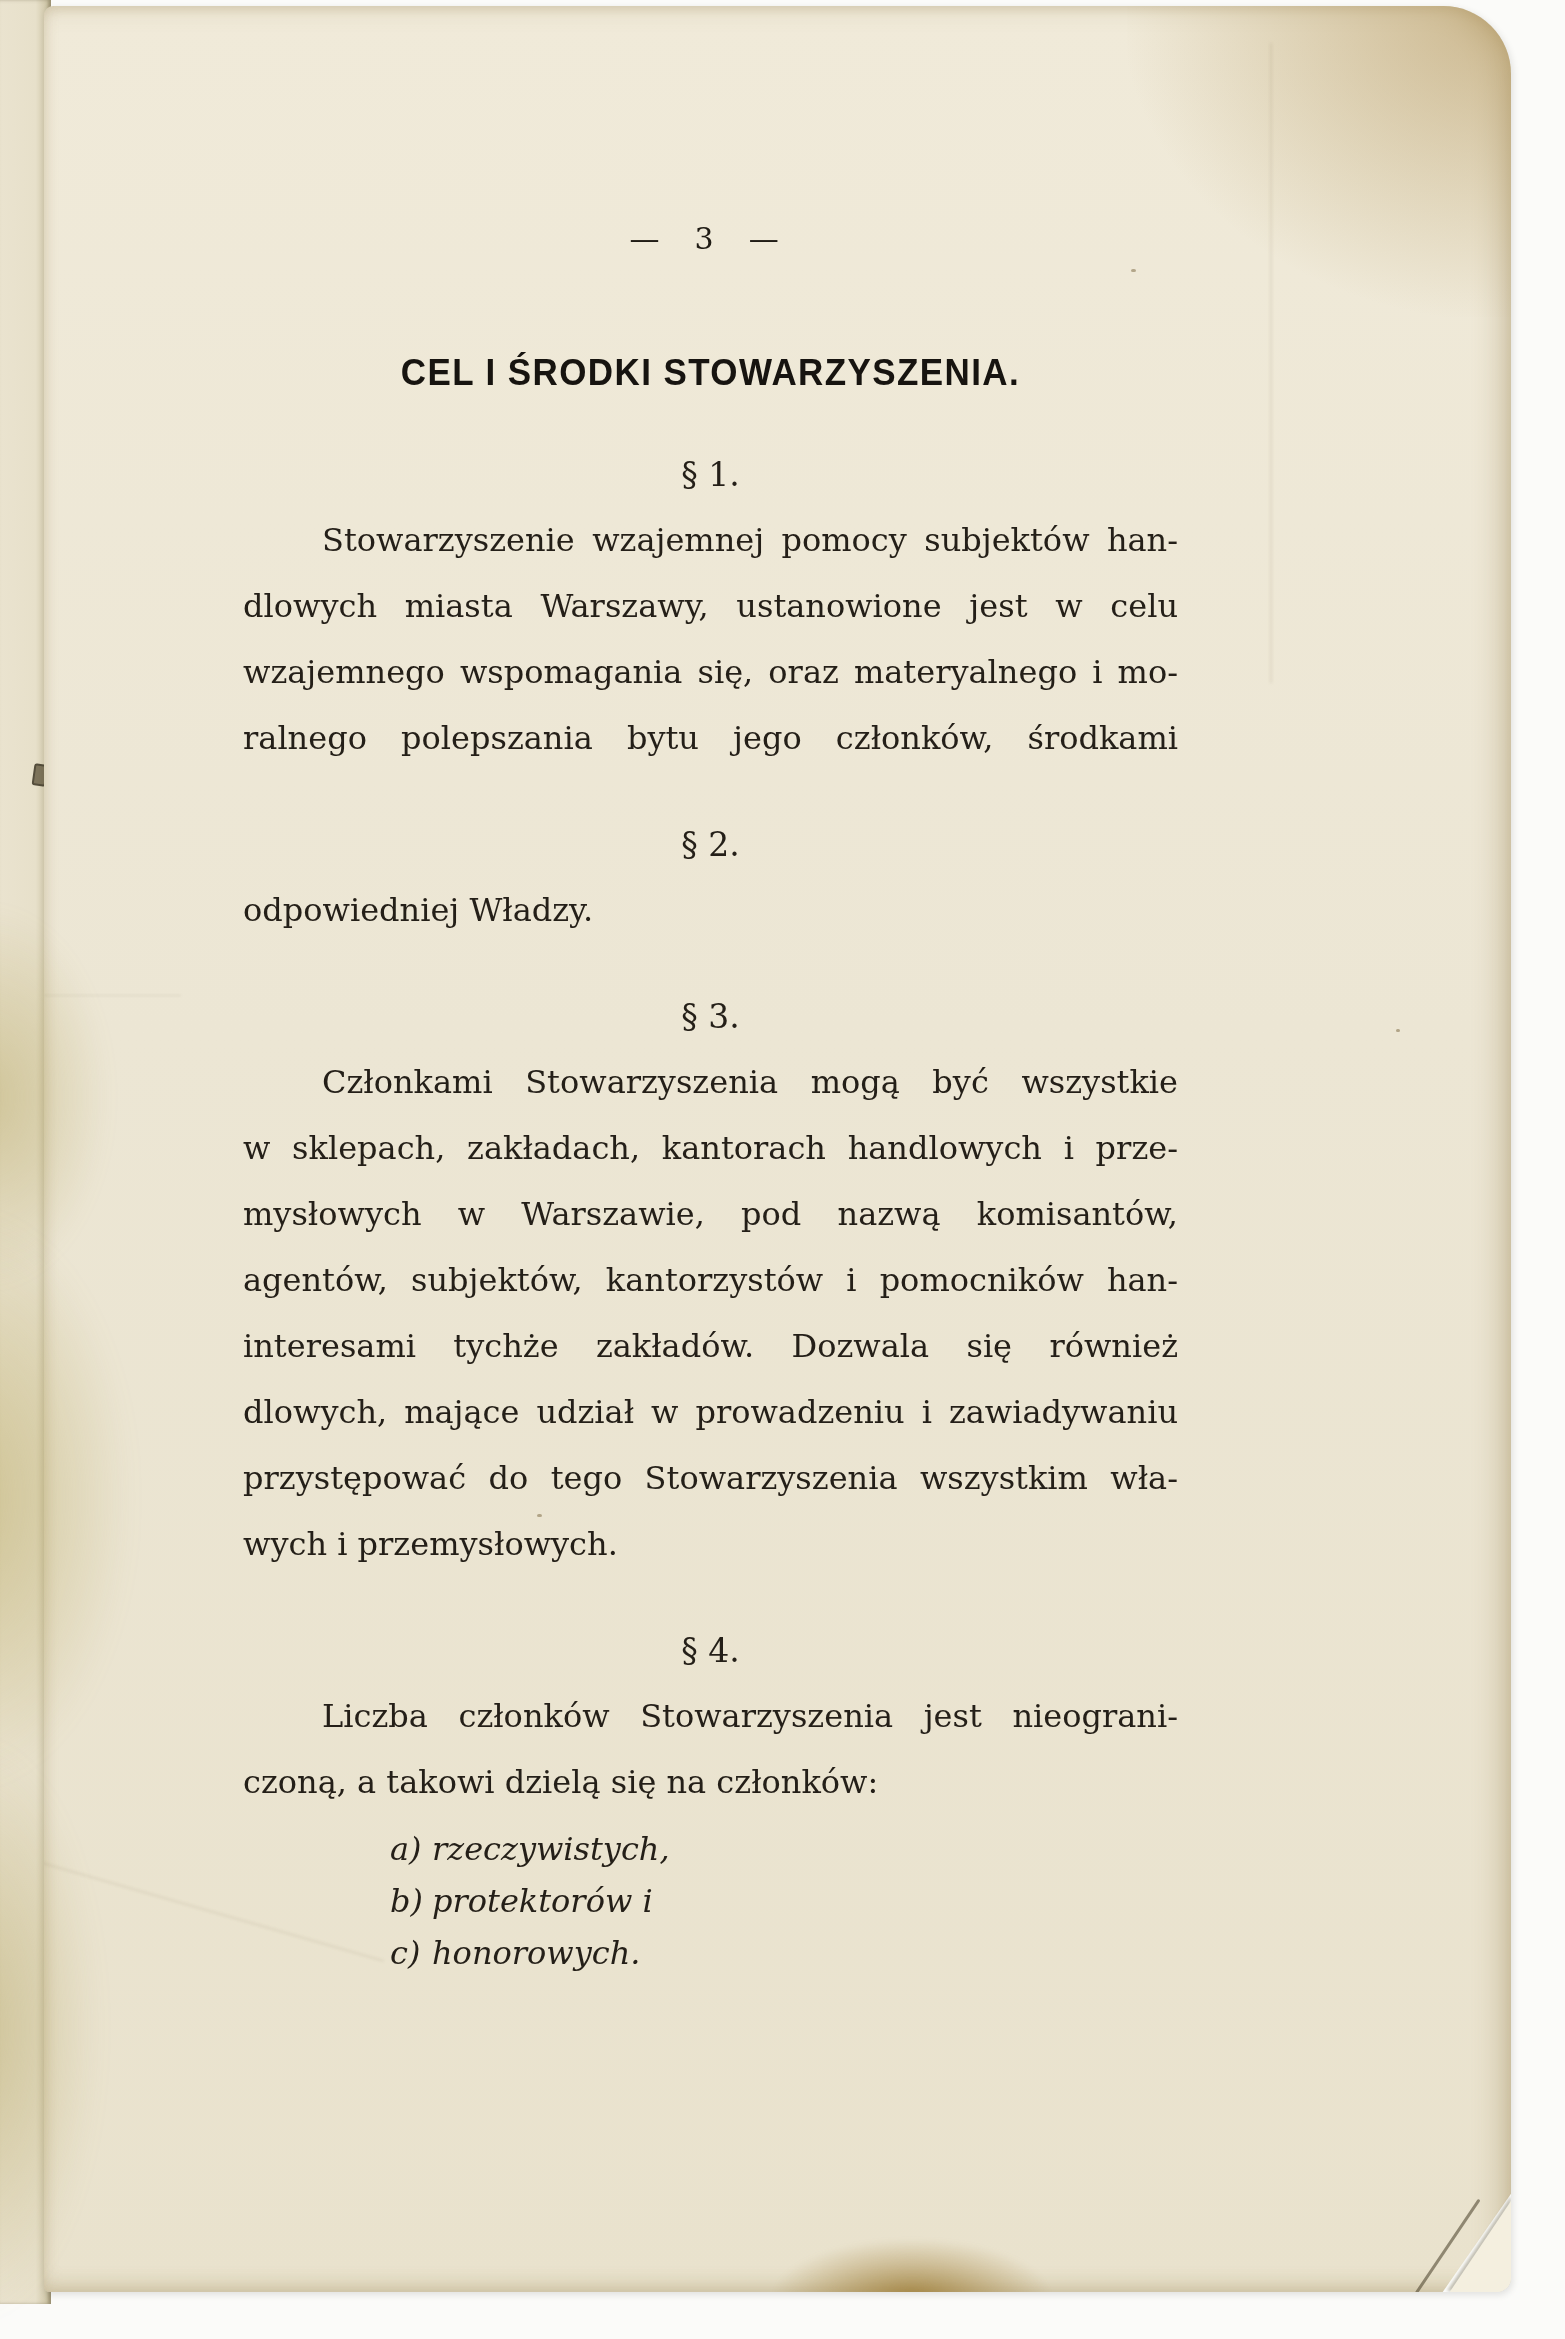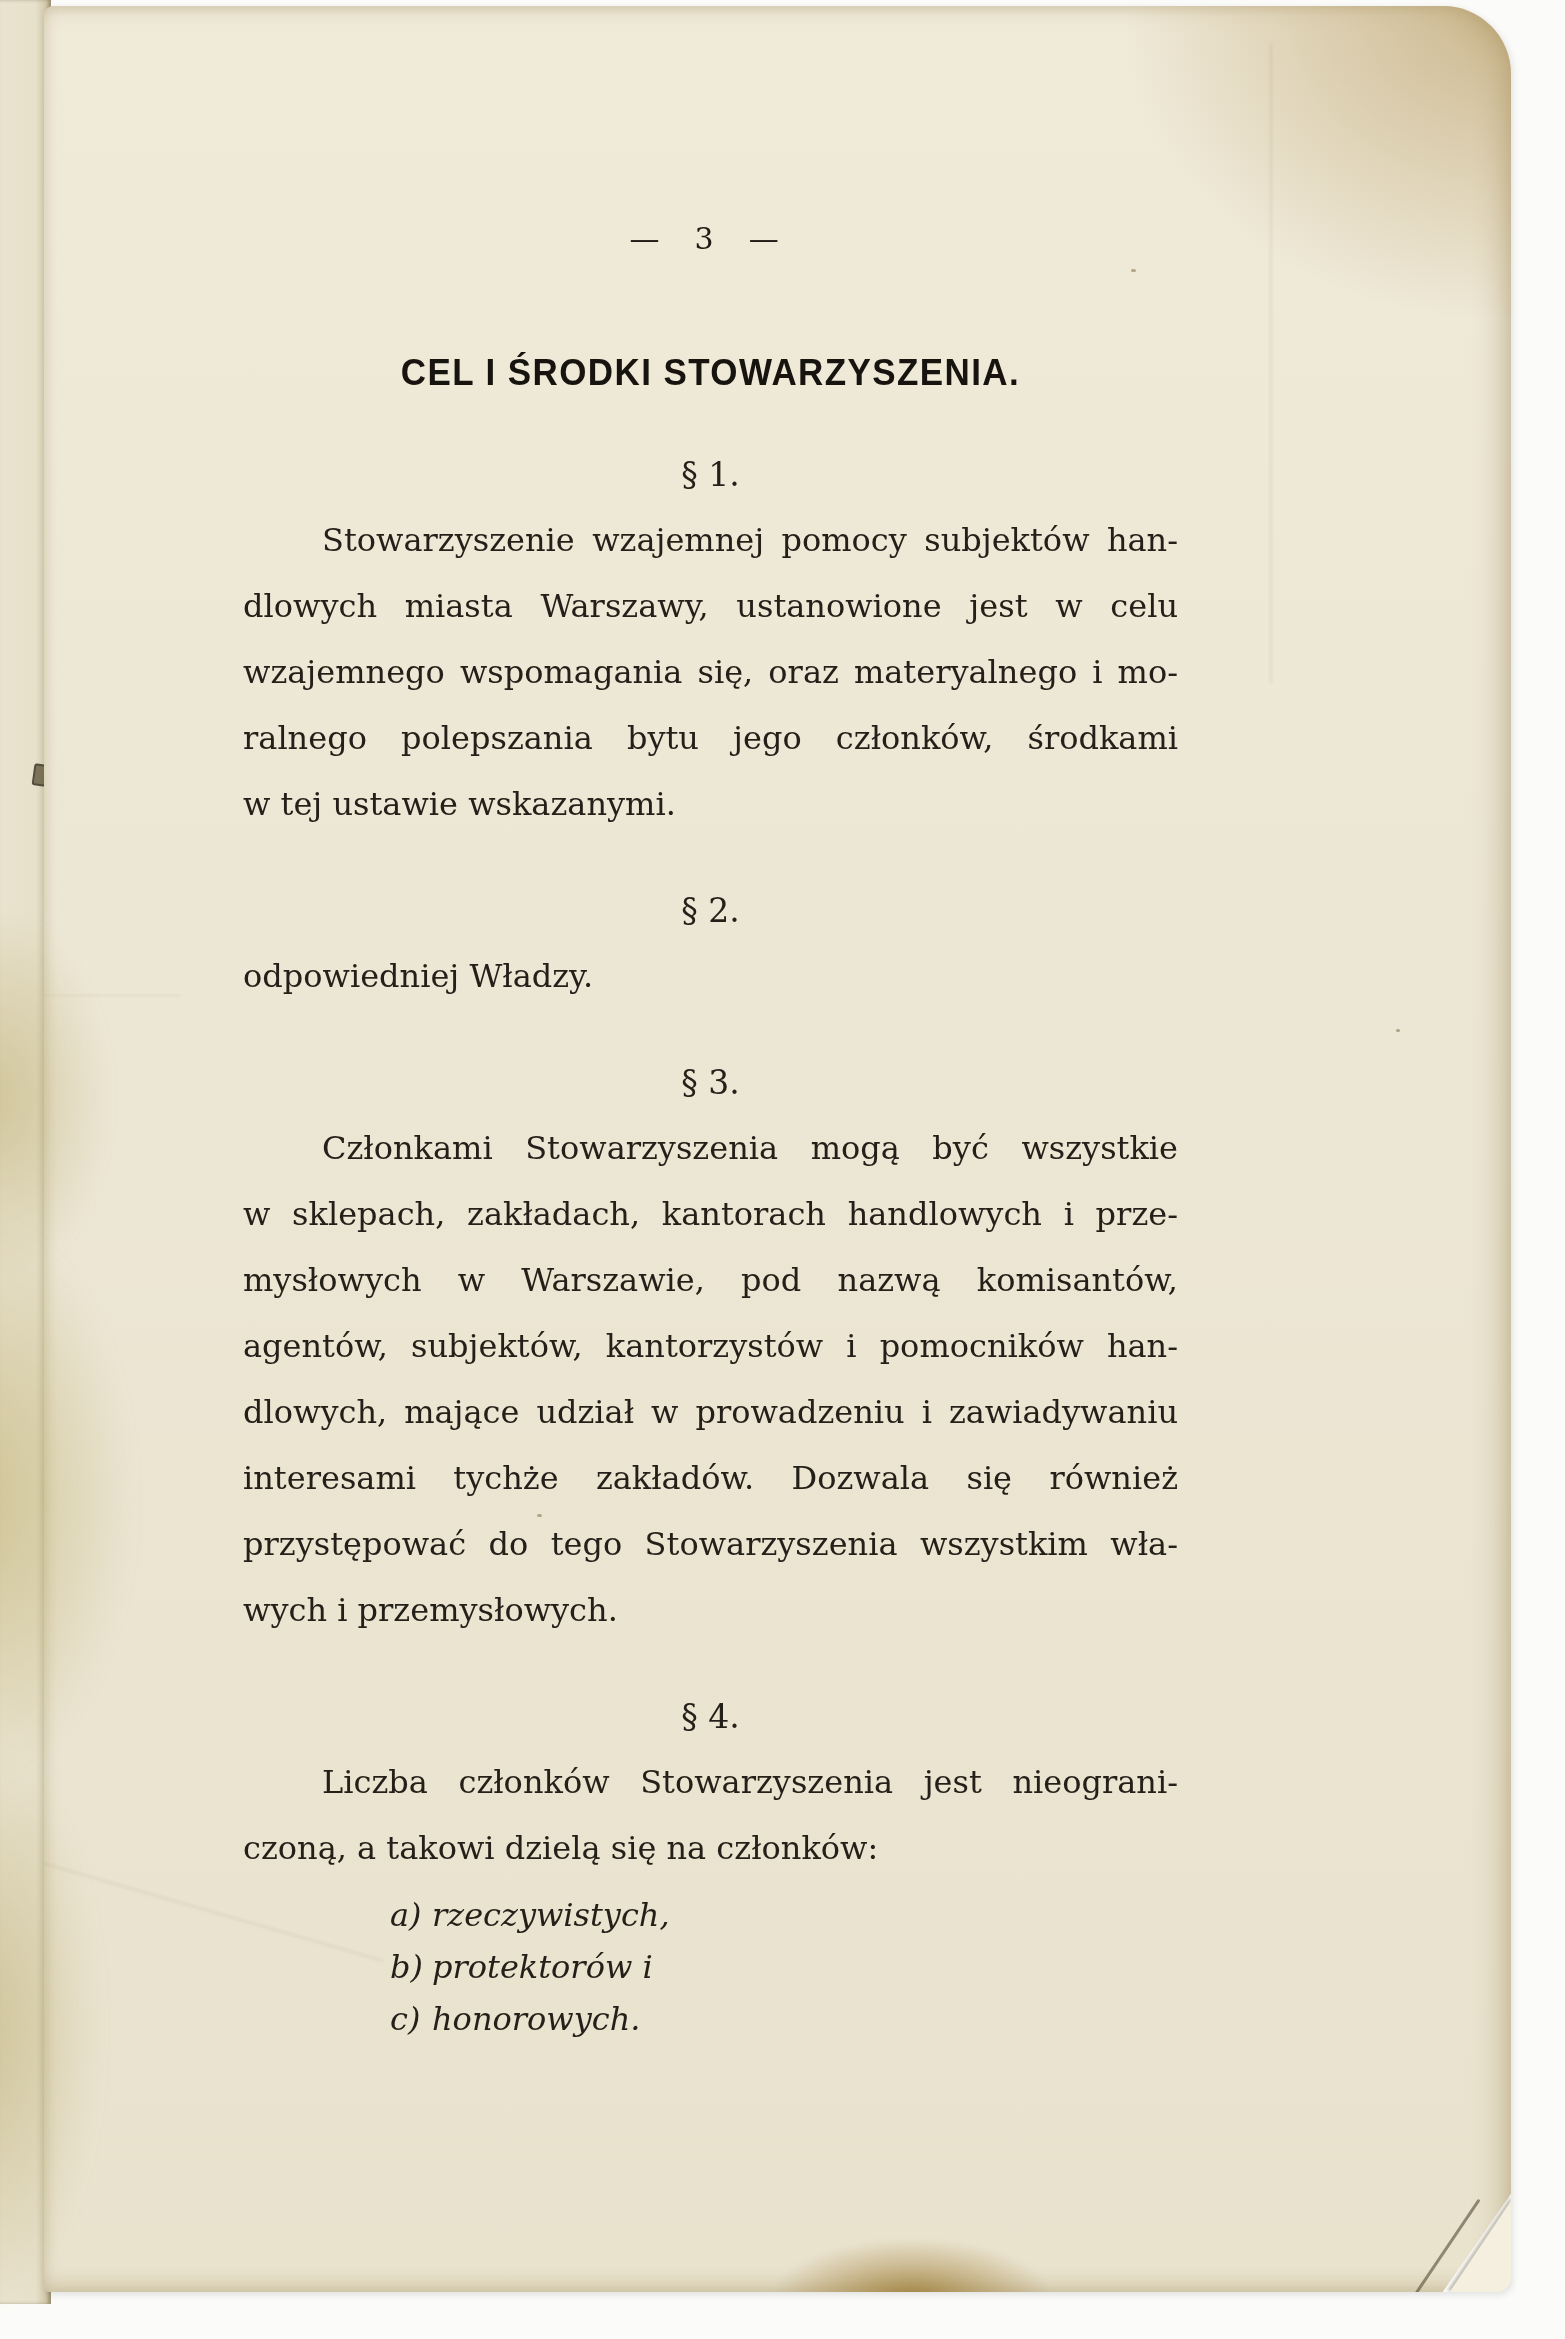--- a/index.html
+++ b/index.html
@@ -115,36 +115,35 @@
       <div class="page-number">—  3  —</div>
 
       <h1 class="heading">CEL I ŚRODKI STOWARZYSZENIA.</h1>
 
       <div class="sec">
         <div class="marker">§ 1.</div>
         <p class="line just first">Stowarzyszenie wzajemnej pomocy subjektów han-</p>
         <p class="line just">dlowych miasta Warszawy, ustanowione jest w celu</p>
         <p class="line just">wzajemnego wspomagania się, oraz materyalnego i mo-</p>
         <p class="line just">ralnego polepszania bytu jego członków, środkami</p>
-        <p class="line">w tej ustawie wskazanymi.</p>
       </div>
 
       <div class="sec">
         <div class="marker">§ 2.</div>
         <p class="line">odpowiedniej Władzy.</p>
       </div>
 
       <div class="sec">
         <div class="marker">§ 3.</div>
         <p class="line just first">Członkami Stowarzyszenia mogą być wszystkie</p>
         <p class="line just">w sklepach, zakładach, kantorach handlowych i prze-</p>
         <p class="line just">mysłowych w Warszawie, pod nazwą komisantów,</p>
         <p class="line just">agentów, subjektów, kantorzystów i pomocników han-</p>
+        <p class="line just">interesami tychże zakładów.  Dozwala się również</p>
         <p class="line just">dlowych, mające udział w prowadzeniu i zawiadywaniu</p>
-        <p class="line just">interesami tychże zakładów.  Dozwala się również</p>
         <p class="line just">przystępować do tego Stowarzyszenia wszystkim wła-</p>
         <p class="line">wych i przemysłowych.</p>
       </div>
 
       <div class="sec">
         <div class="marker">§ 4.</div>
         <p class="line just first">Liczba członków Stowarzyszenia jest nieograni-</p>
         <p class="line">czoną, a takowi dzielą się na członków:</p>
 
         <div class="member-list">

